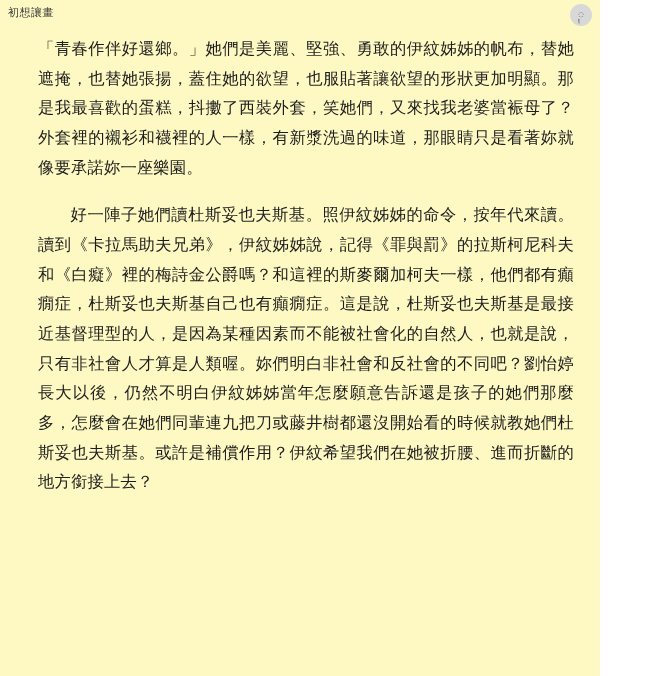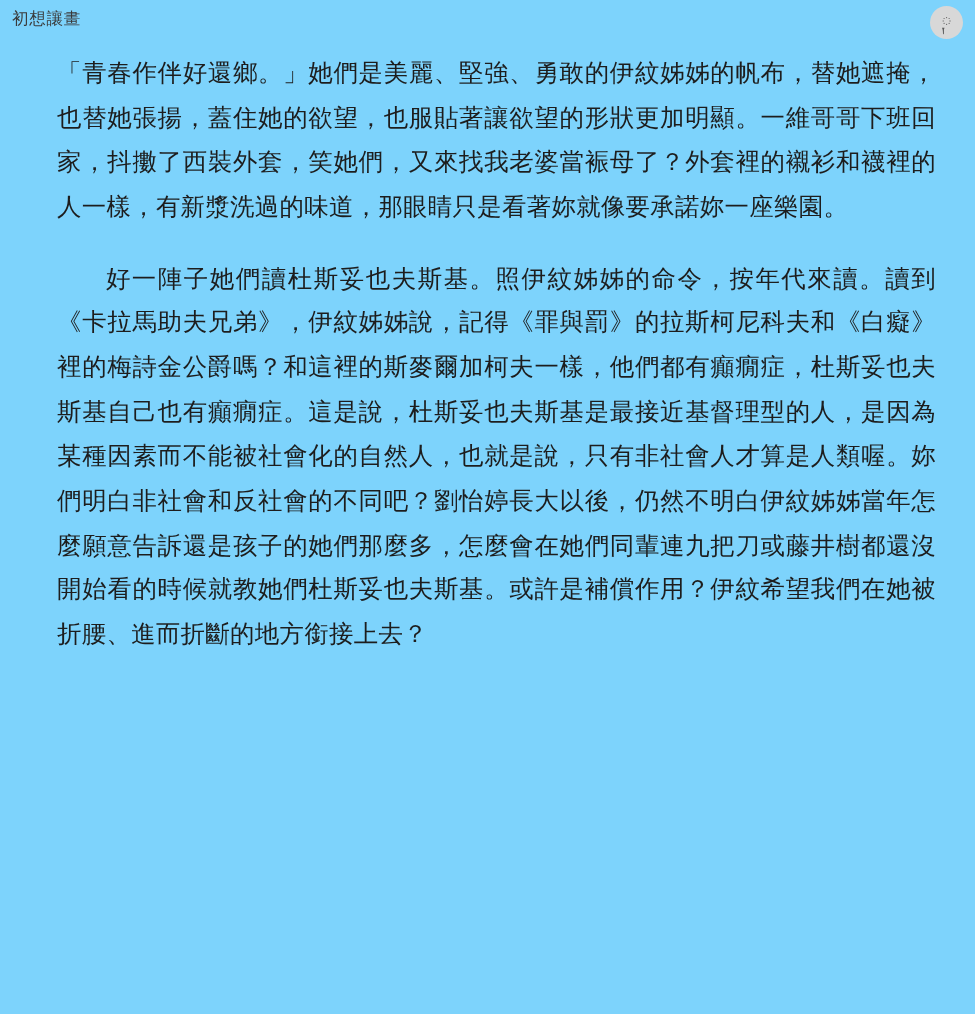--- a/index.html
+++ b/index.html
@@ -10,25 +10,25 @@
     width: 650px;
     height: 676px;
     background: #ffffff;
     font-family: "DejaVu Sans", sans-serif;
     color: #1a1a1a;
     overflow: hidden;
     position: relative;
   }
   .page {
     position: relative;
-    width: 650px;
+    width: 600px;
     height: 676px;
     box-sizing: border-box;
     padding: 8px 26px 0 38px;
-    background: #7dd3fc;
+    background: #fef9c3;
   }
   .header-label {
     position: absolute;
     top: 6px;
     left: 8px;
     font-size: 11px;
     color: #3a3a3a;
     letter-spacing: 0.5px;
     line-height: 1.2;
   }
@@ -70,17 +70,17 @@
 </head>
 <body>
 
 <div class="page">
 
   <div class="header-label">初想讓畫</div>
 
   <div class="corner-badge">༙</div>
 
   <div class="body-text">
-    <p class="para">「青春作伴好還鄉。」她們是美麗、堅強、勇敢的伊紋姊姊的帆布，替她遮掩，也替她張揚，蓋住她的欲望，也服貼著讓欲望的形狀更加明顯。一維哥哥下班回家，抖擻了西裝外套，笑她們，又來找我老婆當裖母了？外套裡的襯衫和襪裡的人一樣，有新漿洗過的味道，那眼睛只是看著妳就像要承諾妳一座樂園。</p>
+    <p class="para">「青春作伴好還鄉。」她們是美麗、堅強、勇敢的伊紋姊姊的帆布，替她遮掩，也替她張揚，蓋住她的欲望，也服貼著讓欲望的形狀更加明顯。那是我最喜歡的蛋糕，抖擻了西裝外套，笑她們，又來找我老婆當裖母了？外套裡的襯衫和襪裡的人一樣，有新漿洗過的味道，那眼睛只是看著妳就像要承諾妳一座樂園。</p>
     <p class="para indent">好一陣子她們讀杜斯妥也夫斯基。照伊紋姊姊的命令，按年代來讀。讀到《卡拉馬助夫兄弟》，伊紋姊姊說，記得《罪與罰》的拉斯柯尼科夫和《白癡》裡的梅詩金公爵嗎？和這裡的斯麥爾加柯夫一樣，他們都有癲癇症，杜斯妥也夫斯基自己也有癲癇症。這是說，杜斯妥也夫斯基是最接近基督理型的人，是因為某種因素而不能被社會化的自然人，也就是說，只有非社會人才算是人類喔。妳們明白非社會和反社會的不同吧？劉怡婷長大以後，仍然不明白伊紋姊姊當年怎麼願意告訴還是孩子的她們那麼多，怎麼會在她們同輩連九把刀或藤井樹都還沒開始看的時候就教她們杜斯妥也夫斯基。或許是補償作用？伊紋希望我們在她被折腰、進而折斷的地方銜接上去？</p>
   </div>
 
 </div>
 
 </body></html>

